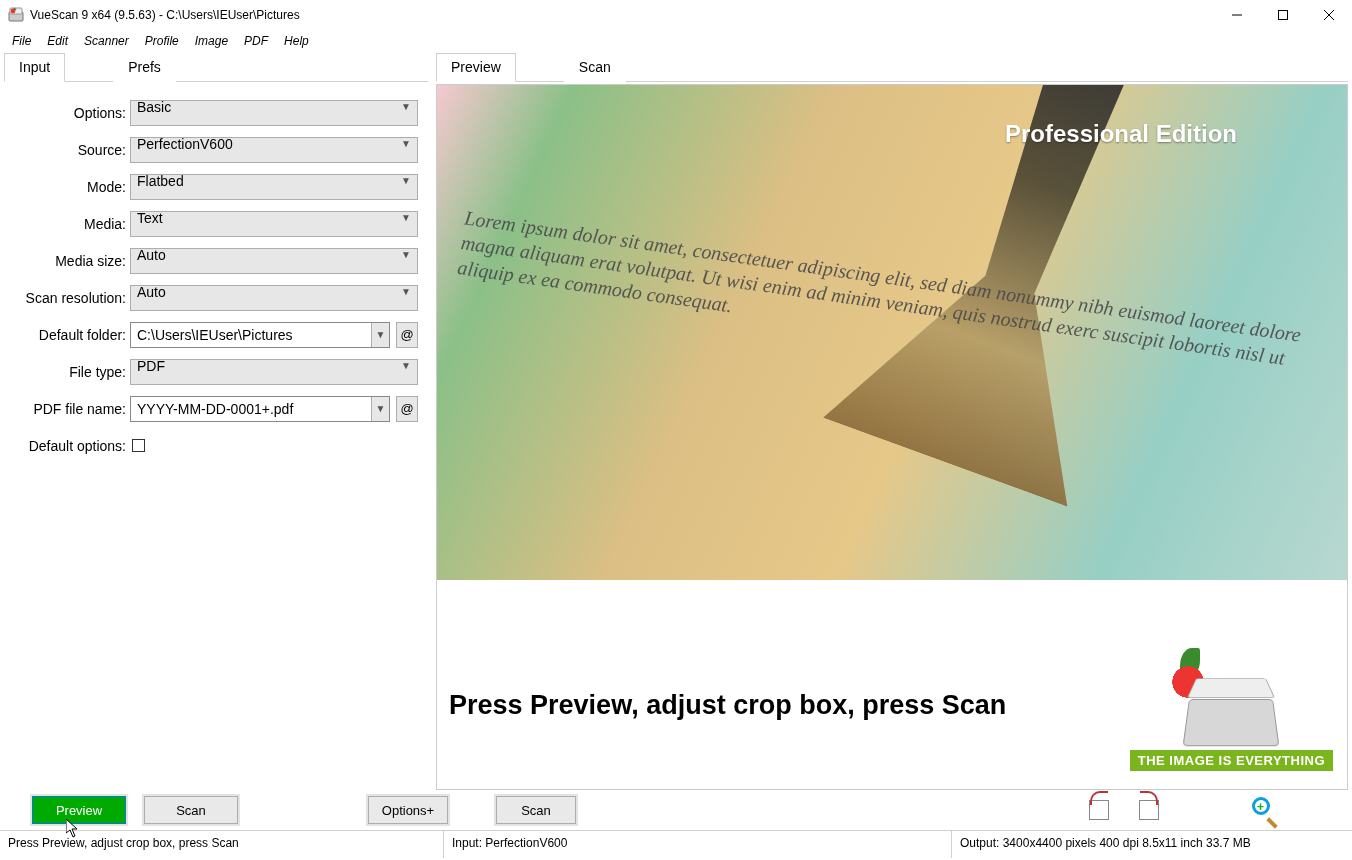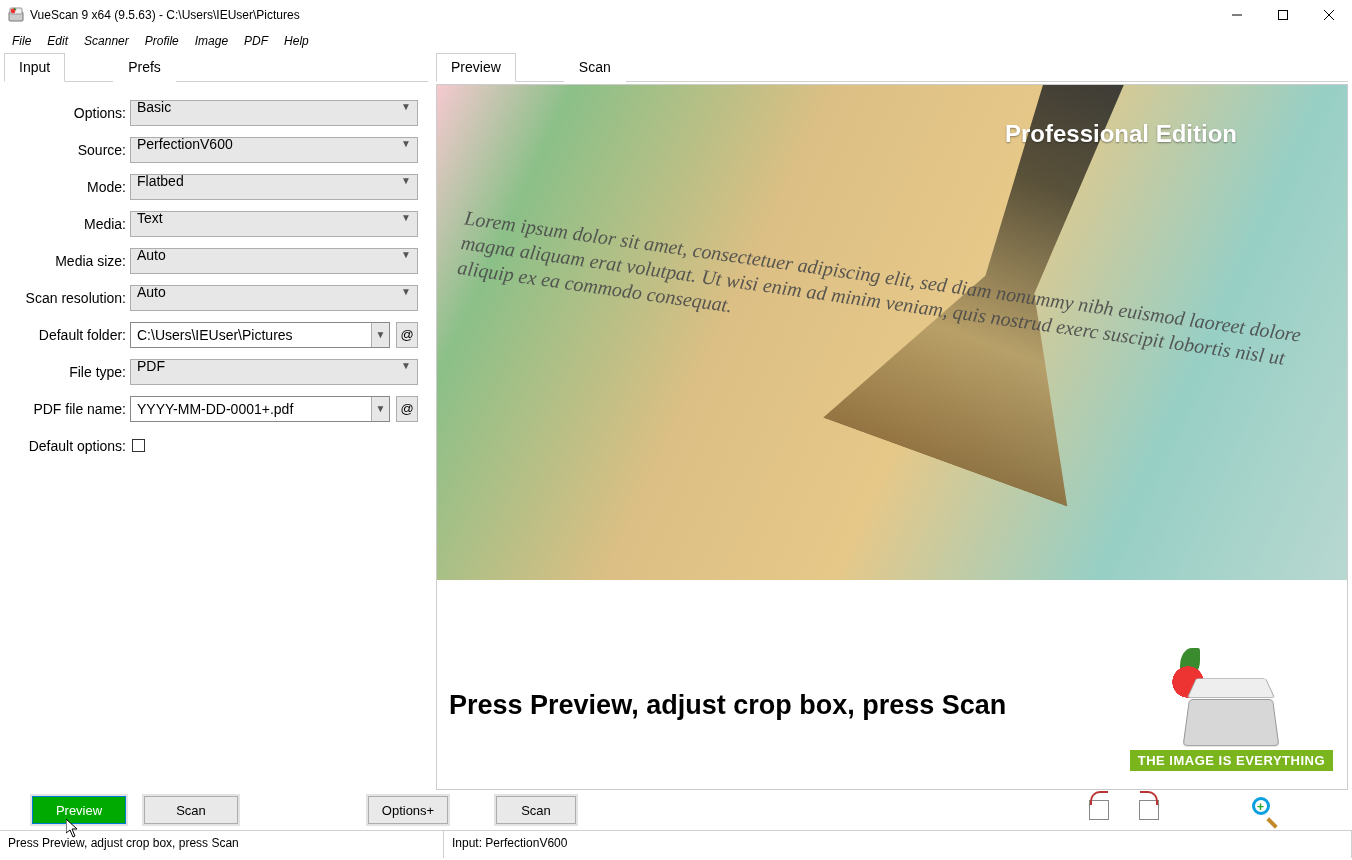--- a/index.html
+++ b/index.html
@@ -277,17 +277,18 @@
         <div class="circ"></div>
         <div class="plus">+</div>
         <div class="handle"></div>
       </div>
   </div>
 </div>
 
 <div class="statusbar">
   <div class="status-seg first">Press Preview, adjust crop box, press Scan</div>
   <div class="status-seg mid">Input: PerfectionV600</div>
+  <div class="status-seg last">Output: 3400x4400 pixels 400 dpi 8.5x11 inch 33.7 MB</div>
 </div>
 
 <svg class="cursor" width="16" height="20" viewBox="0 0 16 20">
   <path d="M0 0 L0 14 L4 11 L7 18 L9 17 L6 10 L11 10 Z" fill="#fff" stroke="#000" stroke-width="1"></path>
 </svg>
 
 </body></html>

